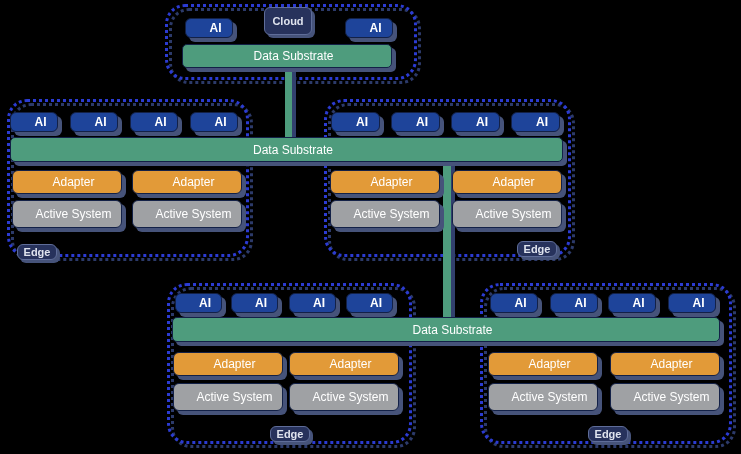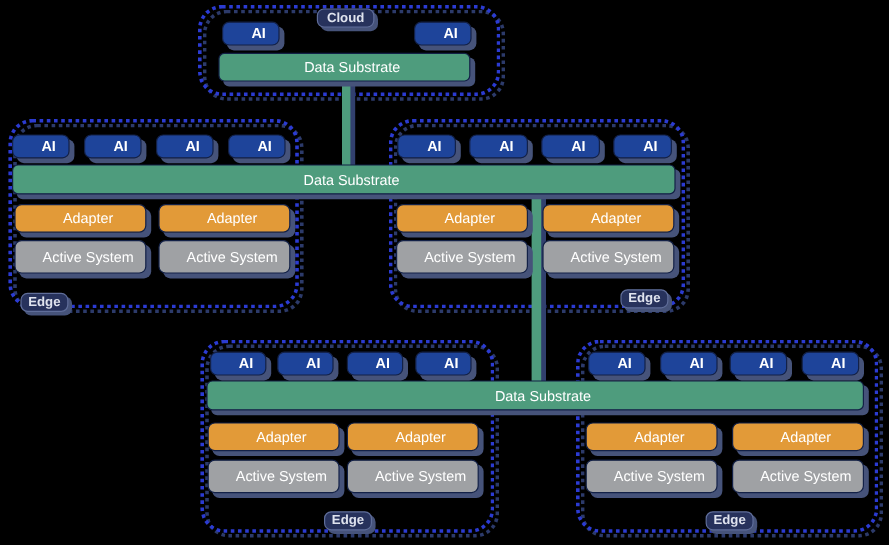--- a/index.html
+++ b/index.html
@@ -89,21 +89,21 @@
   <div class="group" style="left:324px; top:99px;  width:247px; height:158px;"></div>
   <div class="group" style="left:167px; top:283px; width:245px; height:161px;"></div>
   <div class="group" style="left:480px; top:283px; width:252px; height:161px;"></div>
 
   <div class="connector" style="left:285px; top:58px;  width:7px; height:84px;"></div>
   <div class="connector" style="left:443px; top:155px; width:8px; height:170px;"></div>
 
   <div class="box ai" style="left:185px; top:18px; width:48px; height:20px;">AI</div>
   <div class="box ai" style="left:345px; top:18px; width:48px; height:20px;">AI</div>
   <div class="box bar" style="left:182px; top:44px; width:210px; height:24px;">Data Substrate</div>
-  <div class="badge" style="left:264px; top:7px; width:48px; height:16px;">Cloud</div>
+  <div class="badge" style="left:264px; top:7px; width:48px; height:28px;">Cloud</div>
 
   <div class="box bar" style="left:10px; top:137px; width:553px; height:25px;">Data Substrate</div>
 
   <div class="box ai" style="left:10px;  top:112px; width:48px; height:20px;">AI</div>
   <div class="box ai" style="left:70px;  top:112px; width:48px; height:20px;">AI</div>
   <div class="box ai" style="left:130px; top:112px; width:48px; height:20px;">AI</div>
   <div class="box ai" style="left:190px; top:112px; width:48px; height:20px;">AI</div>
   <div class="box adapter" style="left:12px;  top:170px; width:110px; height:24px;">Adapter</div>
   <div class="box adapter" style="left:132px; top:170px; width:110px; height:24px;">Adapter</div>
   <div class="box active" style="left:12px;  top:200px; width:110px; height:28px;">Active System</div>

